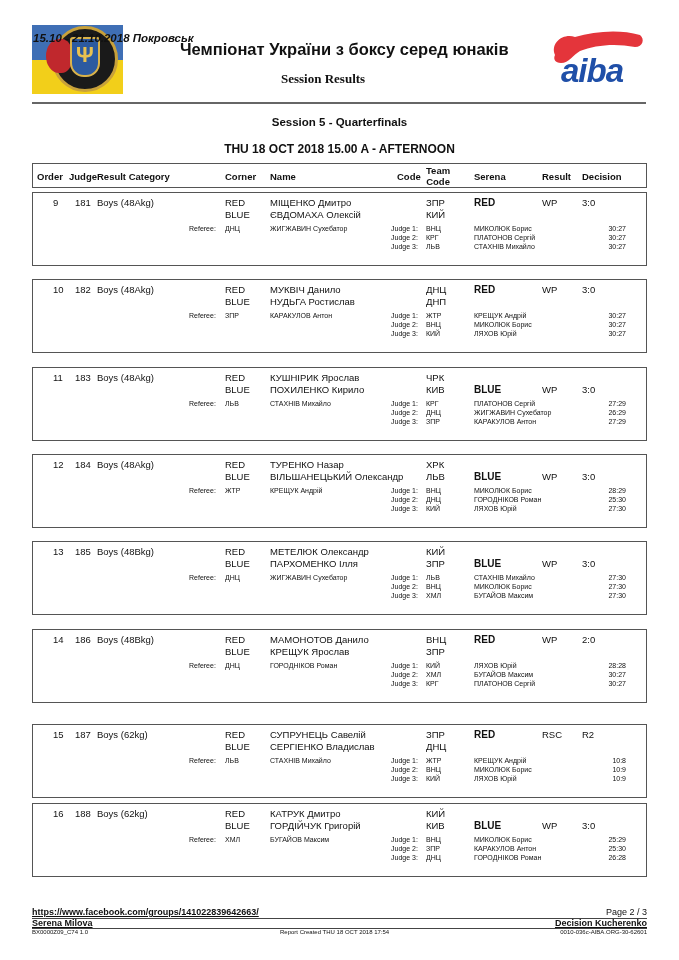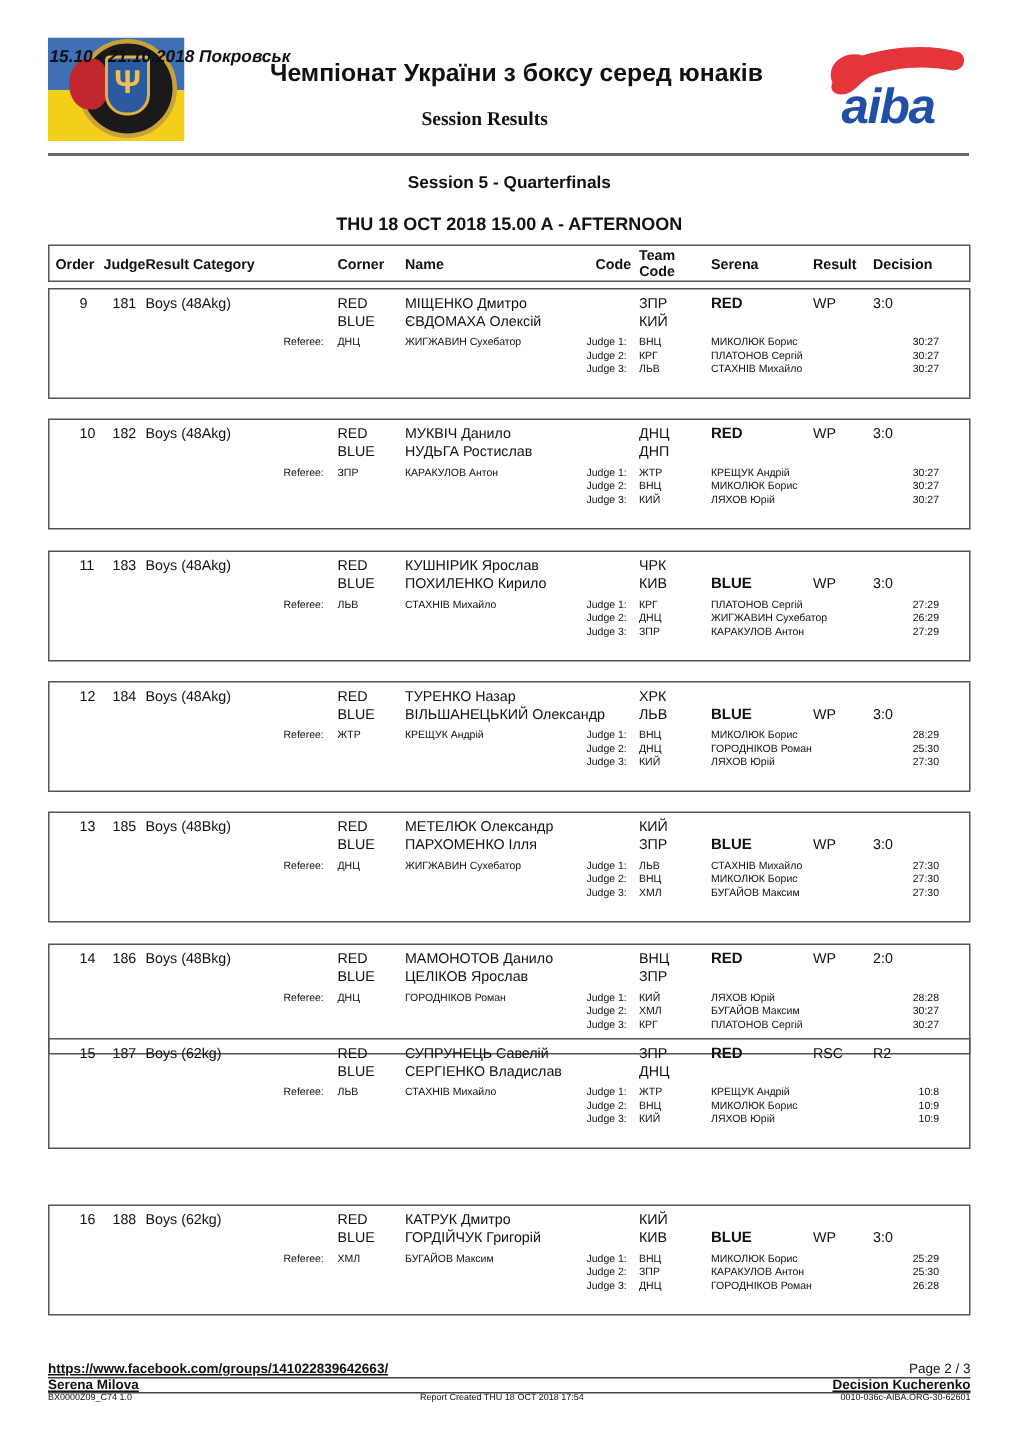--- a/index.html
+++ b/index.html
@@ -235,21 +235,21 @@
     <span class="sm" style="right:20px;top:41px">27:30</span>
     <span class="sm" style="right:20px;top:50px">27:30</span>
   </div>
     <div class="bout" style="top: 628.5px;">
     <span style="left:20px;top:4px">14</span>
     <span style="left:42px;top:4px">186</span>
     <span style="left:64px;top:4px">Boys (48Bkg)</span>
     <span style="left:192px;top:4px">RED</span>
     <span style="left:192px;top:16px">BLUE</span>
     <span style="left:237px;top:4px">МАМОНОТОВ Данило</span>
-    <span style="left:237px;top:16px">ЦЕЛІКОВ Ярослав</span>
+    <span style="left:237px;top:16px">КРЕЩУК Ярослав</span>
     <span style="left:393px;top:4px">ВНЦ</span>
     <span style="left:393px;top:16px">ЗПР</span>
     <span class="bold" style="top: 4px; left: 441px;">RED</span>
     <span style="top: 4px; left: 509px;">WP</span>
     <span style="top: 4px; left: 549px;">2:0</span>
     <span class="sm" style="left:156px;top:32px">Referee:</span>
     <span class="sm" style="left:192px;top:32px">ДНЦ</span>
     <span class="sm" style="left:237px;top:32px">ГОРОДНІКОВ Роман</span>
     <span class="sm" style="left:358px;top:32px">Judge 1:</span>
     <span class="sm" style="left:358px;top:41px">Judge 2:</span>
@@ -257,21 +257,21 @@
     <span class="sm" style="left:393px;top:32px">КИЙ</span>
     <span class="sm" style="left:393px;top:41px">ХМЛ</span>
     <span class="sm" style="left:393px;top:50px">КРГ</span>
     <span class="sm" style="left:441px;top:32px">ЛЯХОВ Юрій</span>
     <span class="sm" style="left:441px;top:41px">БУГАЙОВ Максим</span>
     <span class="sm" style="left:441px;top:50px">ПЛАТОНОВ Сергій</span>
     <span class="sm" style="right:20px;top:32px">28:28</span>
     <span class="sm" style="right:20px;top:41px">30:27</span>
     <span class="sm" style="right:20px;top:50px">30:27</span>
   </div>
-    <div class="bout" style="top: 692px;">
+    <div class="bout" style="top: 724px;">
     <span style="left:20px;top:4px">15</span>
     <span style="left:42px;top:4px">187</span>
     <span style="left:64px;top:4px">Boys (62kg)</span>
     <span style="left:192px;top:4px">RED</span>
     <span style="left:192px;top:16px">BLUE</span>
     <span style="left:237px;top:4px">СУПРУНЕЦЬ Савелій</span>
     <span style="left:237px;top:16px">СЕРГІЕНКО Владислав</span>
     <span style="left:393px;top:4px">ЗПР</span>
     <span style="left:393px;top:16px">ДНЦ</span>
     <span class="bold" style="top: 4px; left: 441px;">RED</span>

